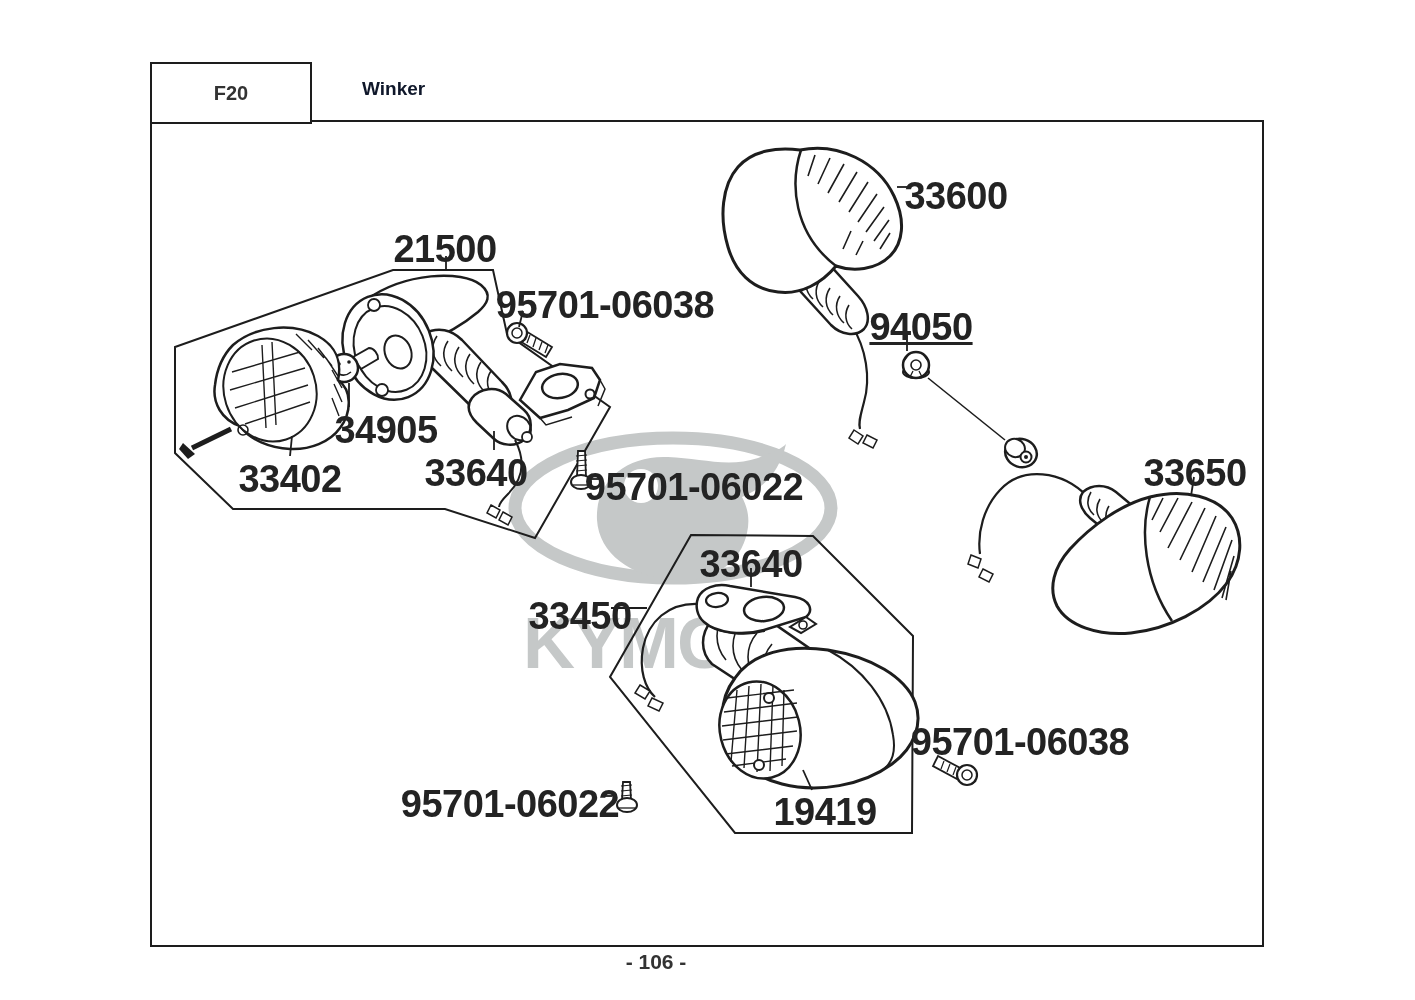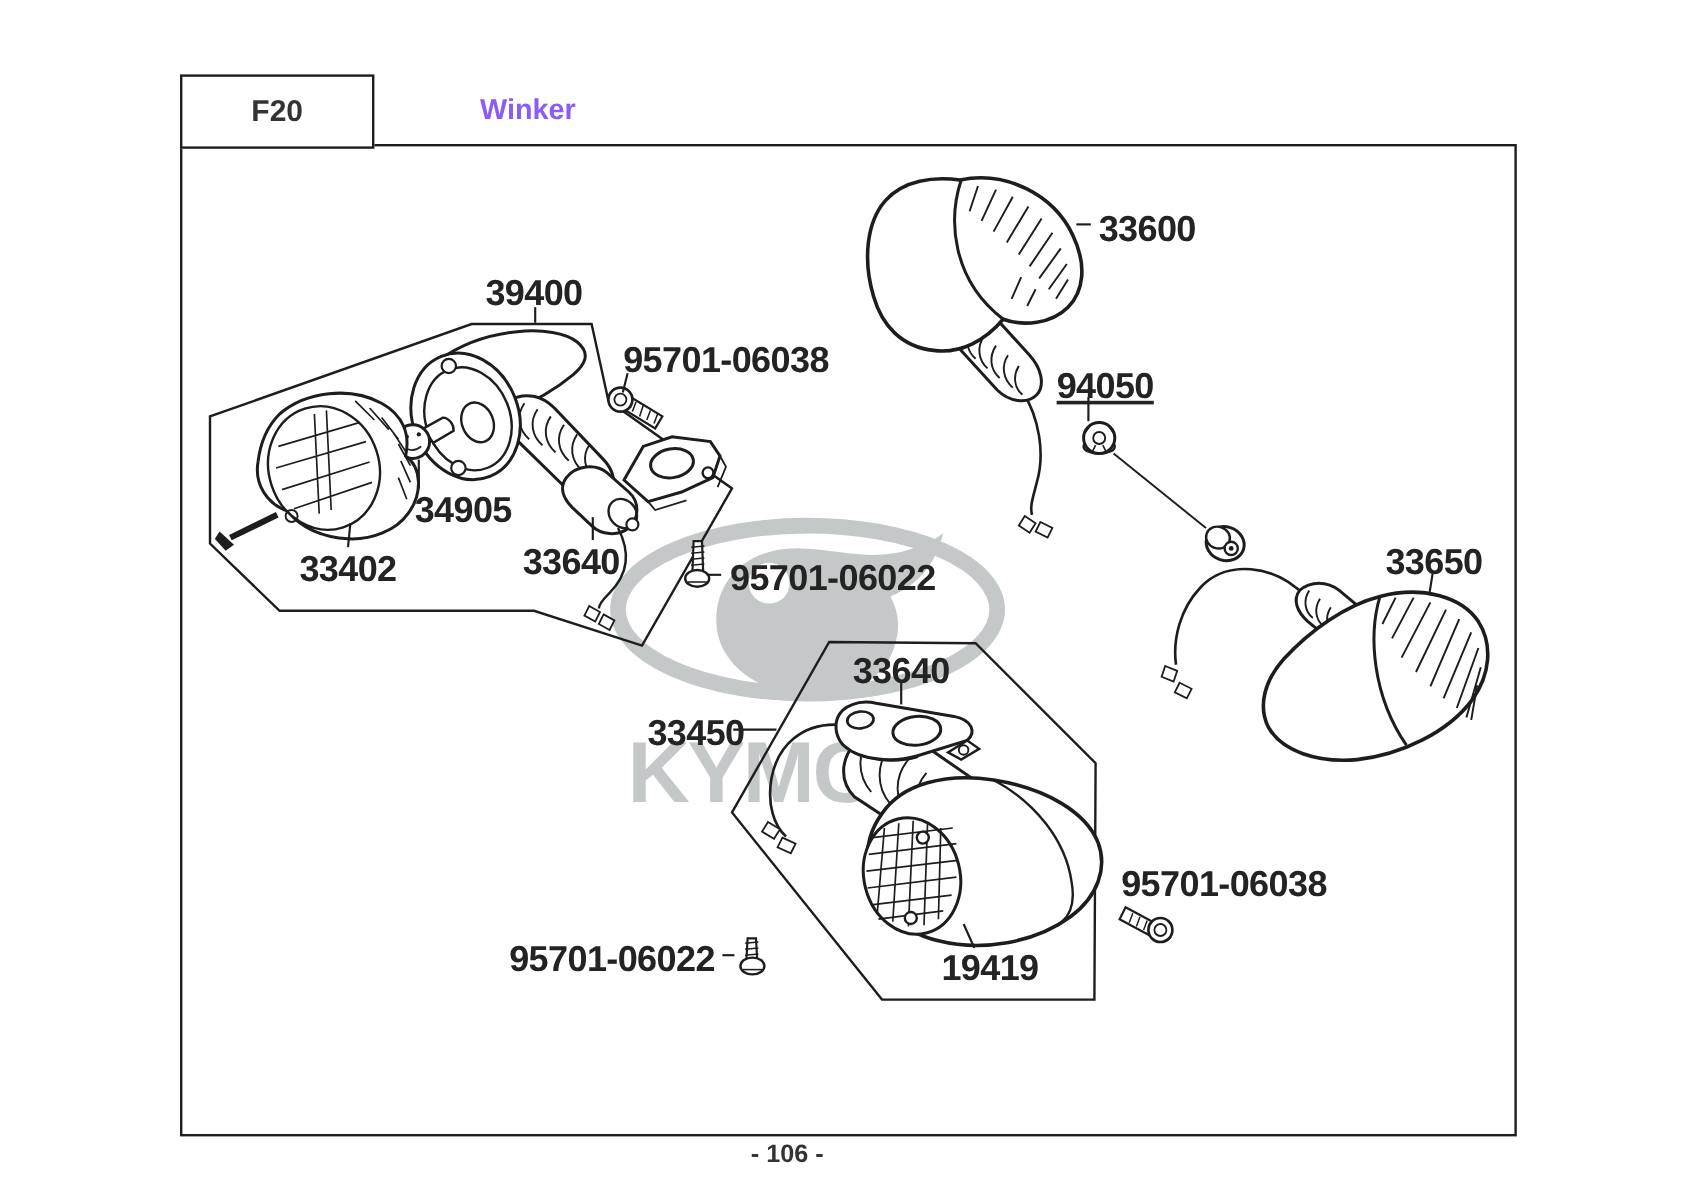--- a/index.html
+++ b/index.html
@@ -2,27 +2,27 @@
 <html style="--line: #1d1d1d; --wm: #c5c8c8; --label: #232323;"><head>
 <meta charset="utf-8">
 <style>
   html,body{margin:0;padding:0;background:#fff;}
   #page{position:relative;width:1415px;height:1000px;background:#ffffff;overflow:hidden;
         font-family:"Liberation Sans", sans-serif;}
   .frame{position:absolute;border:2px solid var(--line,#3a3a3a);background:transparent;}
   #main-frame{left:150px;top:120px;width:1110px;height:823px;}
   #code-box{left:150px;top:62px;width:158px;height:58px;background:#fff;display:flex;
             align-items:center;justify-content:center;}
-  #code-text{font-weight:bold;font-size:25px;color:#333;}
-  #title-text{position:absolute;left:362px;top:78px;font-weight:bold;font-size:24px;color:#8b5cf6;margin-left:38px;}
+  #code-text{font-weight:bold;font-size:20px;color:#333;}
+  #title-text{position:absolute;left:362px;top:78px;font-weight:bold;font-size:19px;color:#0f172a;}
   #footer-text{position:absolute;left:0;top:950px;width:1312px;text-align:center;
                font-weight:bold;font-size:21px;color:#333;}
   #diagram-svg{position:absolute;left:0;top:0;}
   #labels-layer{position:absolute;left:0;top:0;width:1415px;height:1000px;pointer-events:none;}
-  .plabel{position:absolute;transform:translateX(-50%);font-weight:bold;font-size:30px;
+  .plabel{position:absolute;transform:translateX(-50%);font-weight:bold;font-size:38px;
           color:var(--label,#232323);letter-spacing:-0.5px;white-space:nowrap;}
   .ln{stroke:var(--line,#1d1d1d);fill:none;}
   .fw{stroke:var(--line,#1d1d1d);fill:#ffffff;}
   .wm{fill:var(--wm,#c5c8c8);}
   .wmln{stroke:var(--wm,#c5c8c8);fill:none;}
   .wmtext{fill:var(--wm,#c5c8c8);font-family:"Liberation Sans",sans-serif;font-weight:bold;
           font-size:72px;letter-spacing:-2px;}
 </style>
 </head>
 <body>
@@ -269,21 +269,21 @@
     <g>
       <path class="fw" stroke-width="1.8" d="M 938 756 L 962 769 L 957 779 L 933 766 Z"></path>
       <path class="ln" stroke-width="1.2" d="M 944 761 L 941 769 M 950 764 L 947 772 M 956 767 L 953 775"></path>
       <circle class="fw" stroke-width="2.2" cx="967" cy="775" r="10"></circle>
       <circle class="ln" stroke-width="1.5" cx="967" cy="775" r="5"></circle>
       <path class="ln" stroke-width="1.2" d="M 958 770 L 962 766 M 972 784 L 976 781"></path>
     </g>
   </svg>
 
   <div id="labels-layer">
-      <div class="plabel" style="left: 445px; top: 228px;">39400</div>
+      <div class="plabel" style="left: 445px; top: 228px;">21500</div>
       <div class="plabel" style="left: 605px; top: 284px;">95701-06038</div>
       <div class="plabel" style="left: 386px; top: 409px;">34905</div>
       <div class="plabel" style="left: 290px; top: 458px;">33402</div>
       <div class="plabel" style="left: 476px; top: 452px;">33640</div>
       <div class="plabel" style="left: 694px; top: 466px;">95701-06022</div>
       <div class="plabel" style="left: 956px; top: 175px;">33600</div>
       <div class="plabel" style="left: 921px; top: 306px; text-decoration: underline;">94050</div>
       <div class="plabel" style="left: 1195px; top: 452px;">33650</div>
       <div class="plabel" style="left: 751px; top: 543px;">33640</div>
       <div class="plabel" style="left: 564px; top: 595px; margin-left: 16px;">33450</div>

